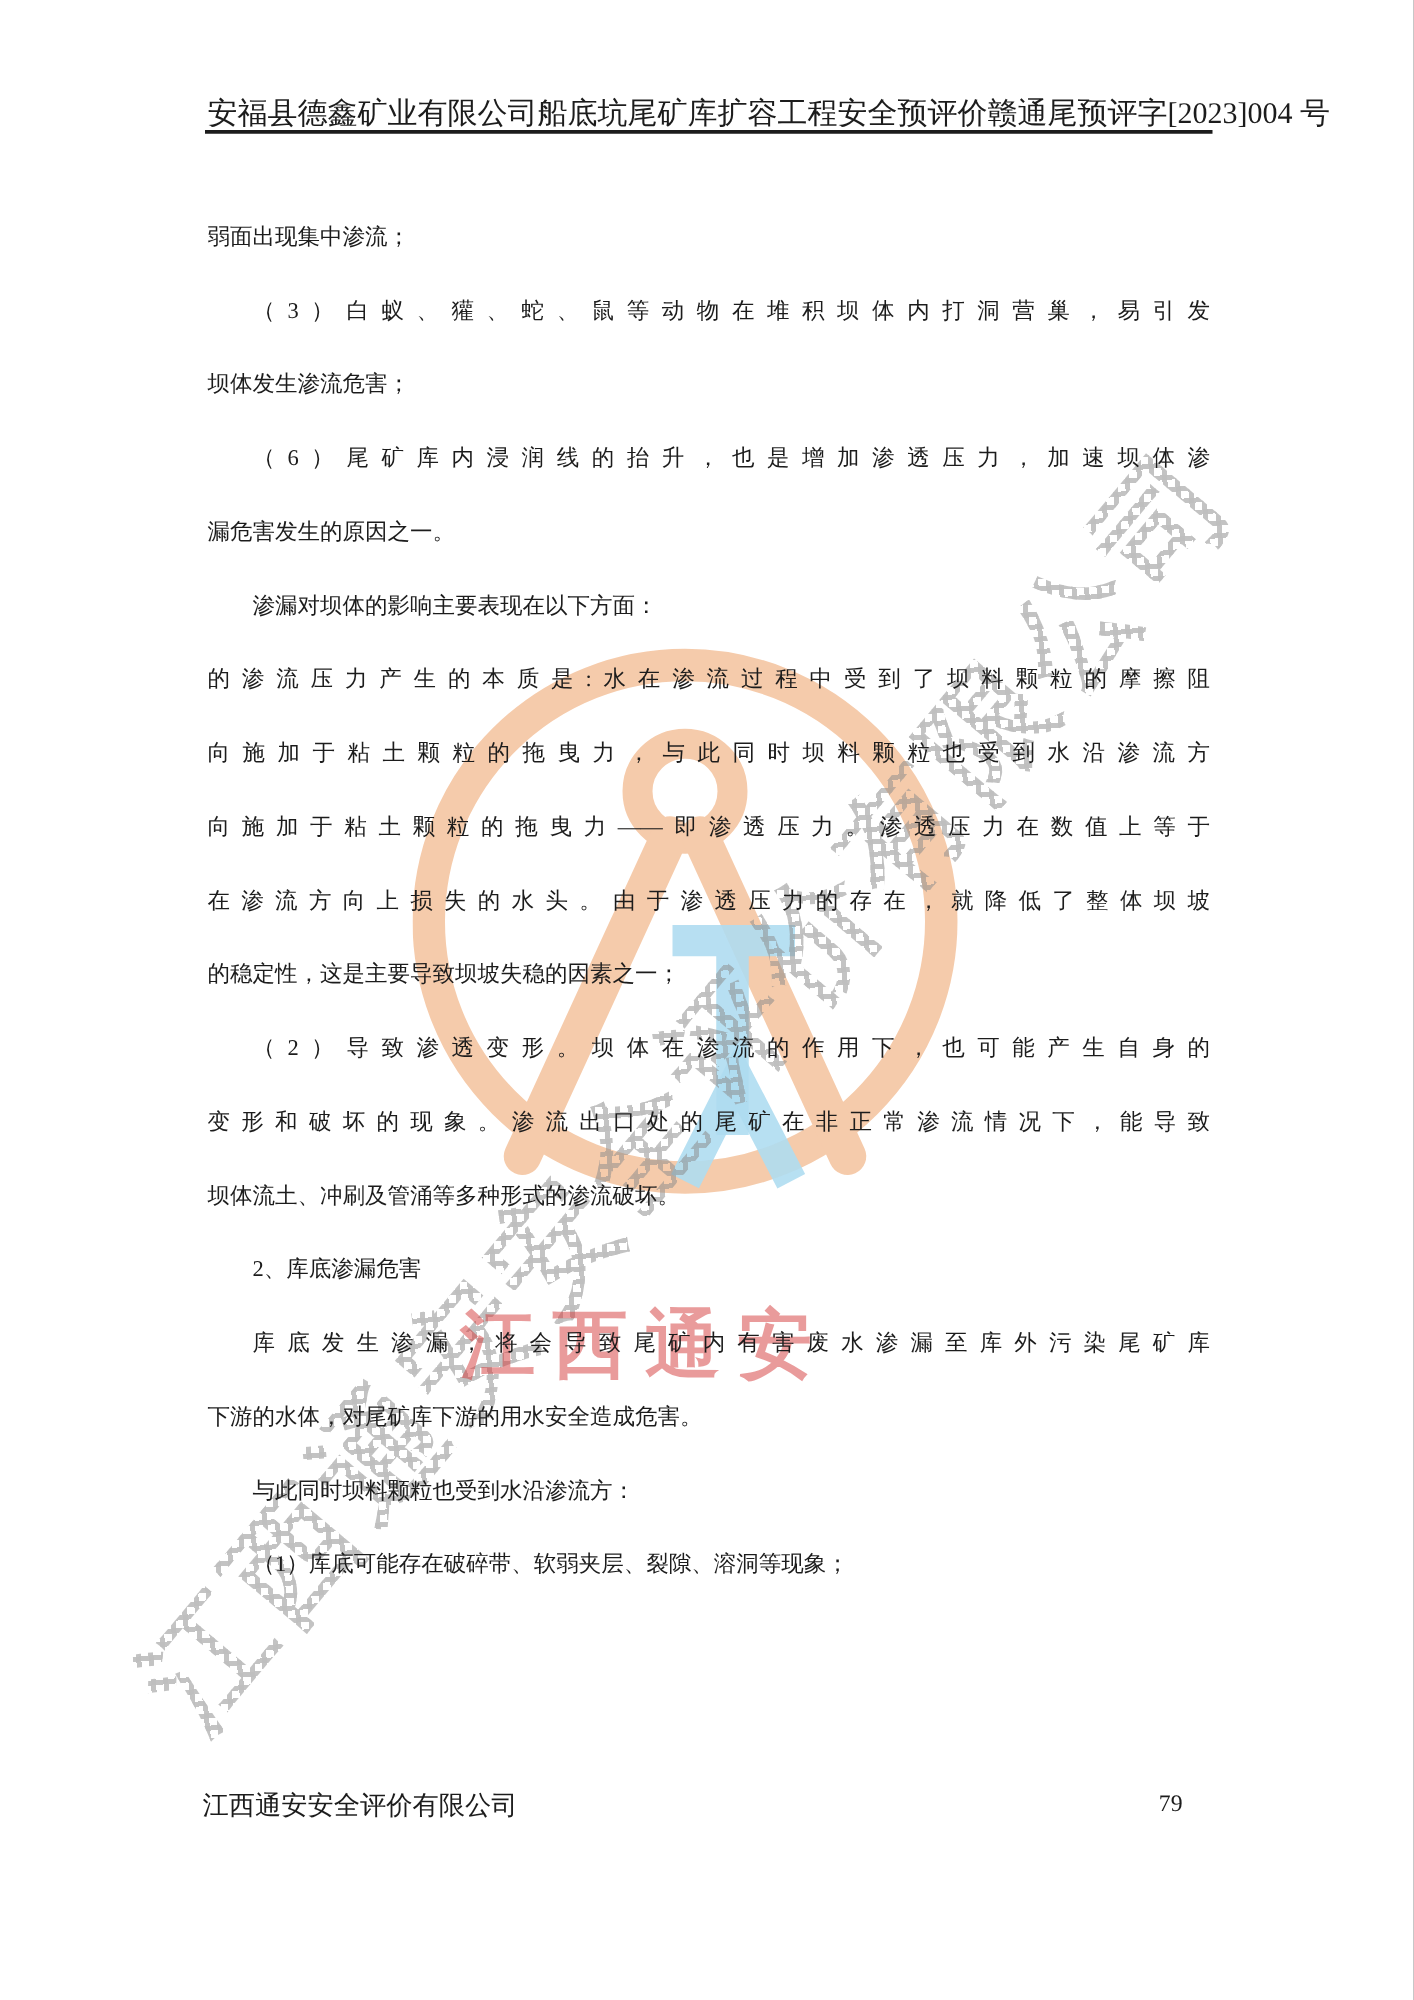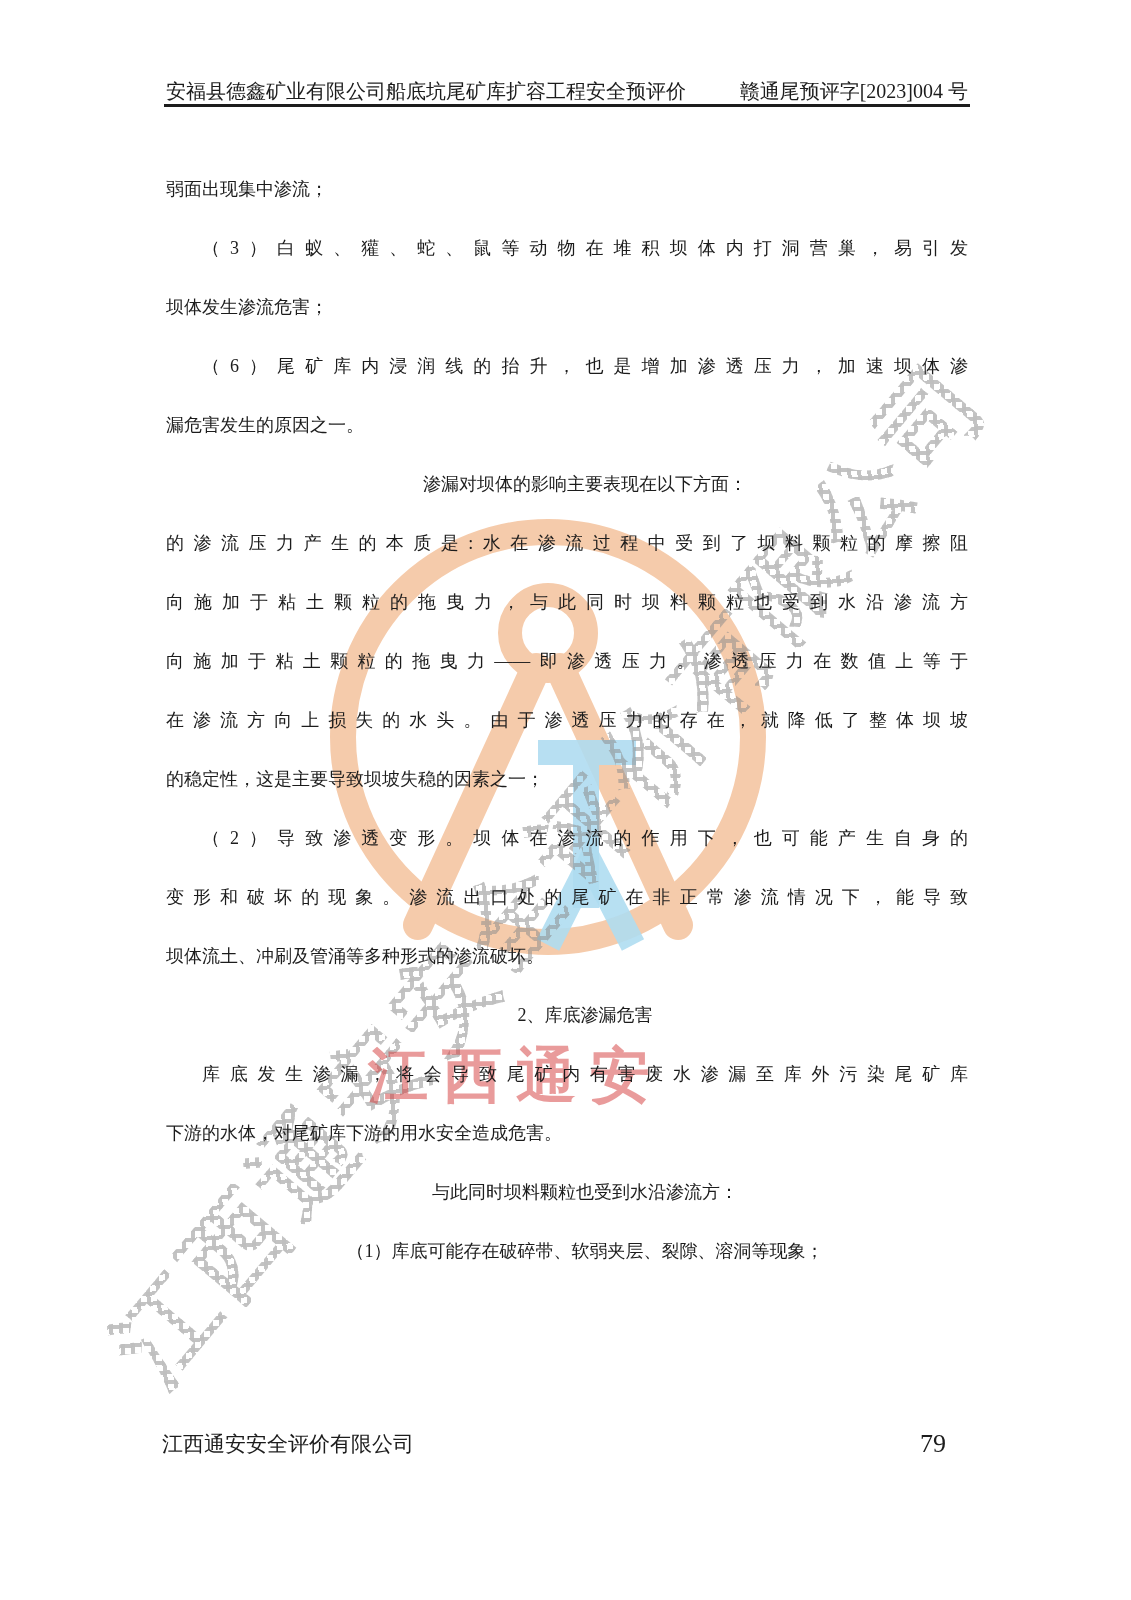--- a/index.html
+++ b/index.html
@@ -9,44 +9,44 @@
     margin:0 auto;
     background:#ffffff;
     overflow:hidden;
     font-family:"Liberation Serif","DejaVu Serif",serif;
     color:#1c1c1c;
   }
   
   .header{
     position:absolute;left:166px;top:82px;width:802px;
     display:flex;justify-content:space-between;align-items:flex-end;
-    font-size:20px;line-height:18px;white-space:nowrap;
+    font-size:24px;line-height:18px;white-space:nowrap;
   }
   .header-rule{
     position:absolute;left:164px;top:104px;width:806px;height:3px;
     background:#1c1c1c;
   }
   
   .bodytext{
     position:absolute;left:166px;top:160px;width:802px;z-index:3;
   }
   .ln{
     height:59px;line-height:59px;
     font-size:18px;
     white-space:nowrap;
   }
-  .ln.ind{text-indent:2em;text-align:center;}
+  .ln.ind{text-indent:2em;}
   .ln.fill{white-space:normal;text-align:justify;text-align-last:justify;}
   
   .footer{
     position:absolute;left:162px;top:1432px;width:784px;
     display:flex;justify-content:space-between;align-items:flex-end;
     font-size:21px;line-height:24px;z-index:3;
   }
-  .footer .pagenum{font-size:26px;}
+  .footer .pagenum{font-size:19px;}
   
   .wm-logo{
     position:absolute;left:330px;top:500px;width:450px;height:470px;
     z-index:1;opacity:.92;
   }
   .wm-diagonal{
     position:absolute;left:-180px;top:795px;width:1460px;height:150px;
     line-height:150px;text-align:center;white-space:nowrap;
     transform:rotate(-50deg);
     font-family:"Liberation Sans","DejaVu Sans",sans-serif;

